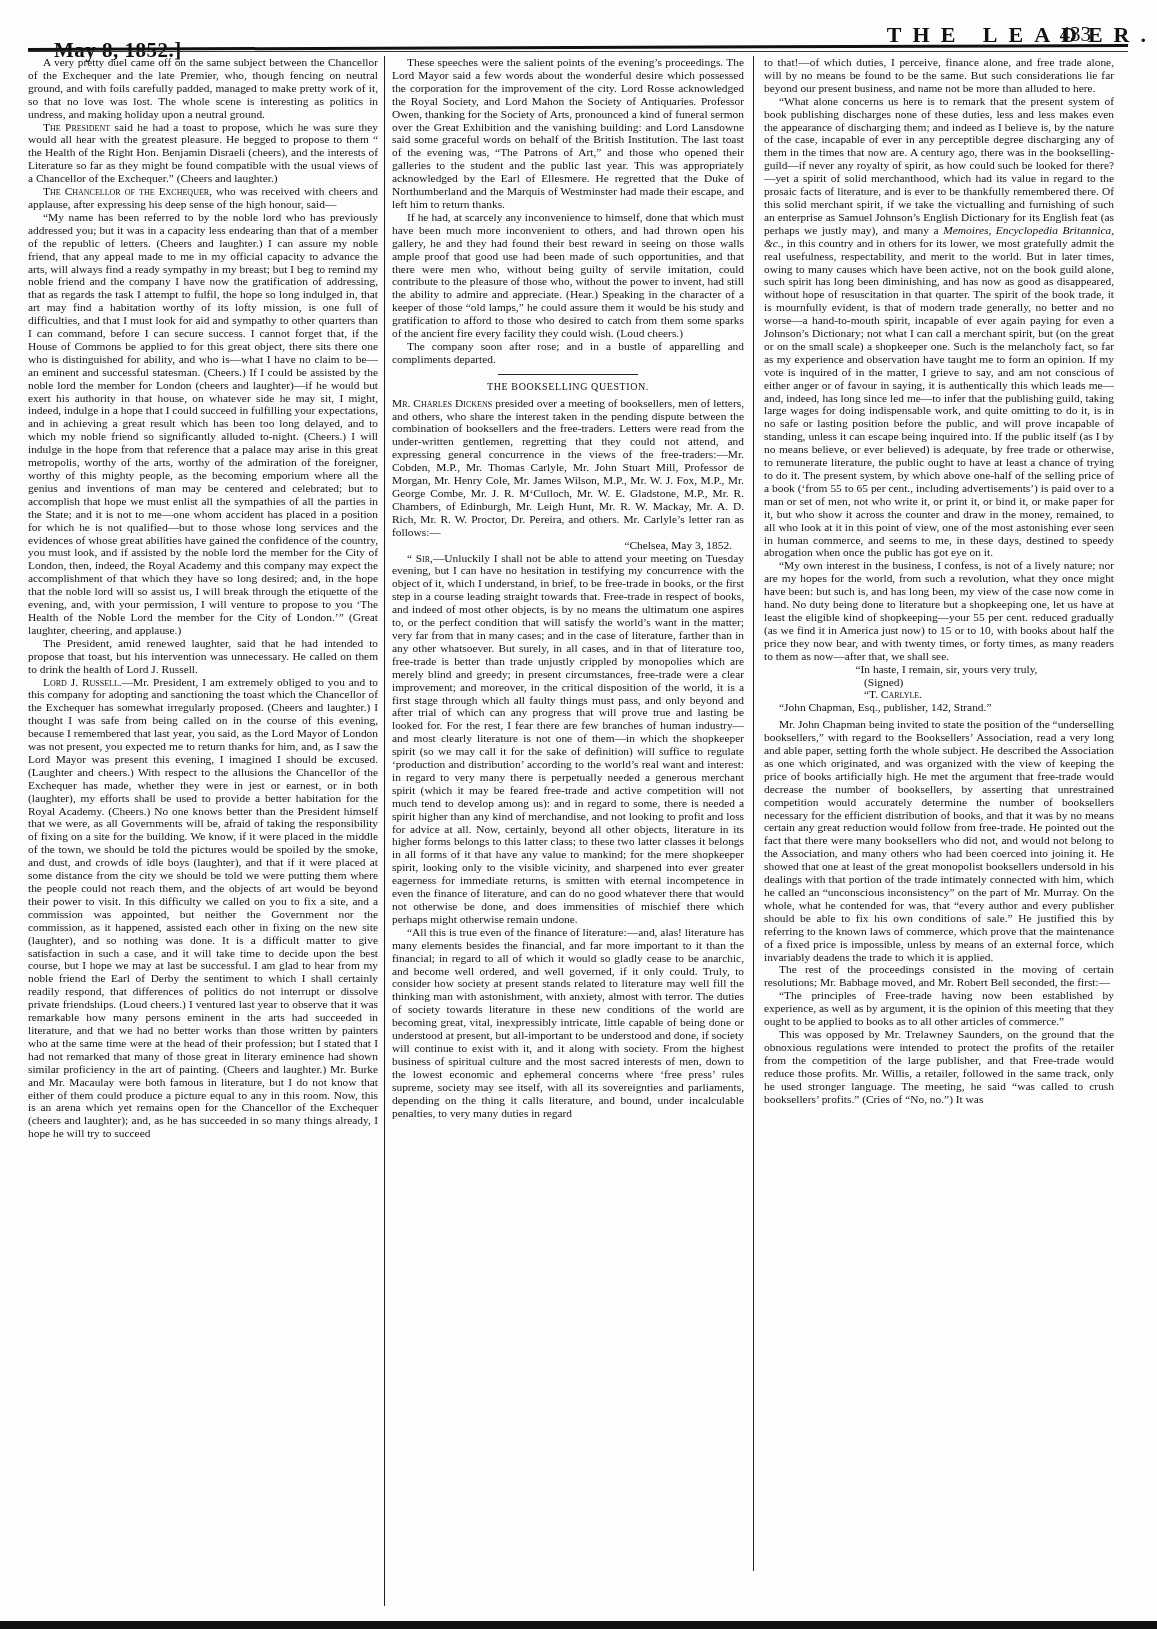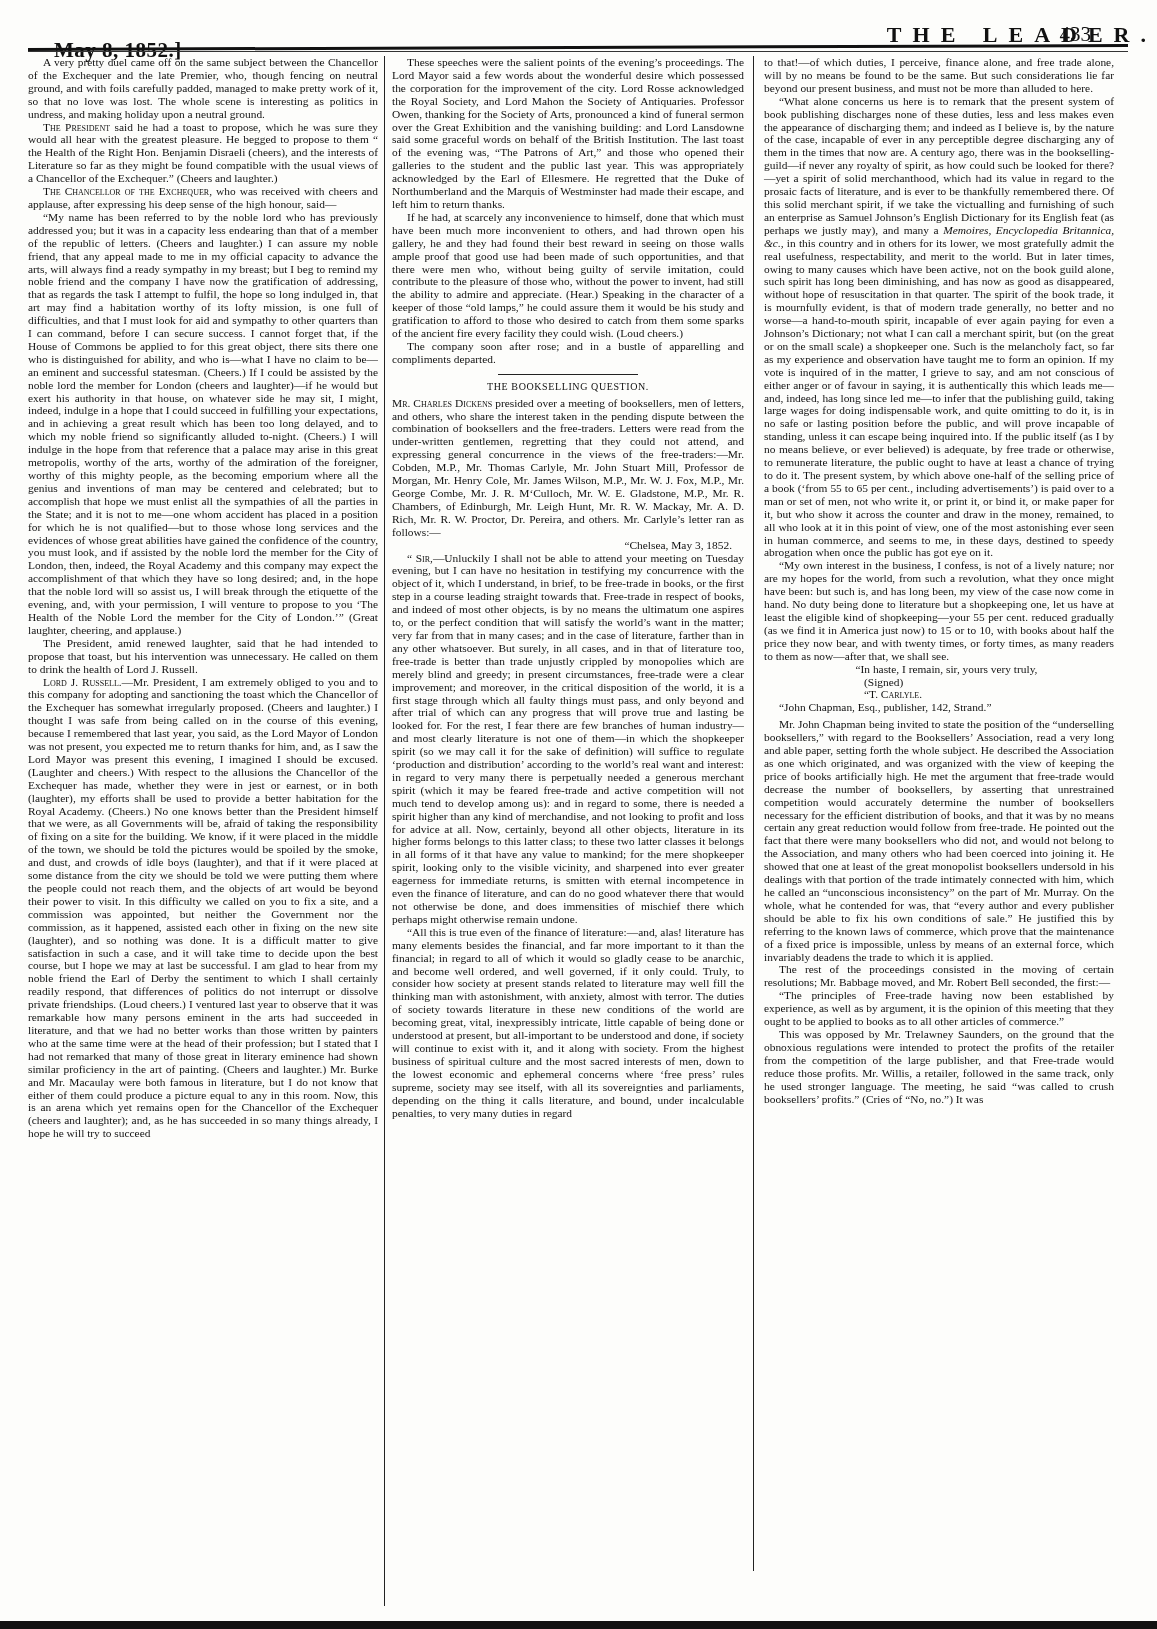--- a/index.html
+++ b/index.html
@@ -58,21 +58,21 @@
   <p>The company soon after rose; and in a bustle of apparelling and compliments departed.</p>
   <div class="section-rule"></div>
   <div class="section-title">THE BOOKSELLING QUESTION.</div>
   <p class="noind"><span class="sc">Mr. Charles Dickens</span><span> presided over a meeting of booksellers, men of letters, and others, who share the interest taken in the pending dispute between the combination of booksellers and the free-traders. Letters were read from the under-written gentlemen, regretting that they could not attend, and expressing general concurrence in the views of the free-traders:—Mr. Cobden, M.P., Mr. Thomas Carlyle, Mr. John Stuart Mill, Professor de Morgan, Mr. Henry Cole, Mr. James Wilson, M.P., Mr. W. J. Fox, M.P., Mr. George Combe, Mr. J. R. M‘Culloch, Mr. W. E. Gladstone, M.P., Mr. R. Chambers, of Edinburgh, Mr. Leigh Hunt, Mr. R. W. Mackay, Mr. A. D. Rich, Mr. R. W. Proctor, Dr. Pereira, and others. Mr. Carlyle’s letter ran as follows:—</span></p>
   <div class="dateline">“Chelsea, May 3, 1852.</div>
   <p><span class="sc">“ Sir,</span><span>—Unluckily I shall not be able to attend your meeting on Tuesday evening, but I can have no hesitation in testifying my concurrence with the object of it, which I understand, in brief, to be free-trade in books, or the first step in a course leading straight towards that. Free-trade in respect of books, and indeed of most other objects, is by no means the ultimatum one aspires to, or the perfect condition that will satisfy the world’s want in the matter; very far from that in many cases; and in the case of literature, farther than in any other whatsoever. But surely, in all cases, and in that of literature too, free-trade is better than trade unjustly crippled by monopolies which are merely blind and greedy; in present circumstances, free-trade were a clear improvement; and moreover, in the critical disposition of the world, it is a first stage through which all faulty things must pass, and only beyond and after trial of which can any progress that will prove true and lasting be looked for. For the rest, I fear there are few branches of human industry—and most clearly literature is not one of them—in which the shopkeeper spirit (so we may call it for the sake of definition) will suffice to regulate ‘production and distribution’ according to the world’s real want and interest: in regard to very many there is perpetually needed a generous merchant spirit (which it may be feared free-trade and active competition will not much tend to develop among us): and in regard to some, there is needed a spirit higher than any kind of merchandise, and not looking to profit and loss for advice at all. Now, certainly, beyond all other objects, literature in its higher forms belongs to this latter class; to these two latter classes it belongs in all forms of it that have any value to mankind; for the mere shopkeeper spirit, looking only to the visible vicinity, and sharpened into ever greater eagerness for immediate returns, is smitten with eternal incompetence in even the finance of literature, and can do no good whatever there that would not otherwise be done, and does immensities of mischief there which perhaps might otherwise remain undone.</span></p>
   <p>“All this is true even of the finance of literature:—and, alas! literature has many elements besides the financial, and far more important to it than the financial; in regard to all of which it would so gladly cease to be anarchic, and become well ordered, and well governed, if it only could. Truly, to consider how society at present stands related to literature may well fill the thinking man with astonishment, with anxiety, almost with terror. The duties of society towards literature in these new conditions of the world are becoming great, vital, inexpressibly intricate, little capable of being done or understood at present, but all-important to be understood and done, if society will continue to exist with it, and it along with society. From the highest business of spiritual culture and the most sacred interests of men, down to the lowest economic and ephemeral concerns where ‘free press’ rules supreme, society may see itself, with all its sovereignties and parliaments, depending on the thing it calls literature, and bound, under incalculable penalties, to very many duties in regard</p>
 </div>
 
 <div class="col col-3">
-  <p class="noind">to that!—of which duties, I perceive, finance alone, and free trade alone, will by no means be found to be the same. But such considerations lie far beyond our present business, and must not be more than alluded to here.</p>
+  <p class="noind">to that!—of which duties, I perceive, finance alone, and free trade alone, will by no means be found to be the same. But such considerations lie far beyond our present business, and name not be more than alluded to here.</p>
   <p><span>“What alone concerns us here is to remark that the present system of book publishing discharges none of these duties, less and less makes even the appearance of discharging them; and indeed as I believe is, by the nature of the case, incapable of ever in any perceptible degree discharging any of them in the times that now are. A century ago, there was in the bookselling-guild—if never any royalty of spirit, as how could such be looked for there?—yet a spirit of solid merchanthood, which had its value in regard to the prosaic facts of literature, and is ever to be thankfully remembered there. Of this solid merchant spirit, if we take the victualling and furnishing of such an enterprise as Samuel Johnson’s English Dictionary for its English feat (as perhaps we justly may), and many a </span><em>Memoires, Encyclopedia Britannica, &amp;c.,</em><span> in this country and in others for its lower, we most gratefully admit the real usefulness, respectability, and merit to the world. But in later times, owing to many causes which have been active, not on the book guild alone, such spirit has long been diminishing, and has now as good as disappeared, without hope of resuscitation in that quarter. The spirit of the book trade, it is mournfully evident, is that of modern trade generally, no better and no worse—a hand-to-mouth spirit, incapable of ever again paying for even a Johnson’s Dictionary; not what I can call a merchant spirit, but (on the great or on the small scale) a shopkeeper one. Such is the melancholy fact, so far as my experience and observation have taught me to form an opinion. If my vote is inquired of in the matter, I grieve to say, and am not conscious of either anger or of favour in saying, it is authentically this which leads me—and, indeed, has long since led me—to infer that the publishing guild, taking large wages for doing indispensable work, and quite omitting to do it, is in no safe or lasting position before the public, and will prove incapable of standing, unless it can escape being inquired into. If the public itself (as I by no means believe, or ever believed) is adequate, by free trade or otherwise, to remunerate literature, the public ought to have at least a chance of trying to do it. The present system, by which above one-half of the selling price of a book (‘from 55 to 65 per cent., including advertisements’) is paid over to a man or set of men, not who write it, or print it, or bind it, or make paper for it, but who show it across the counter and draw in the money, remained, to all who look at it in this point of view, one of the most astonishing ever seen in human commerce, and seems to me, in these days, destined to speedy abrogation when once the public has got eye on it.</span></p>
   <p>“My own interest in the business, I confess, is not of a lively nature; nor are my hopes for the world, from such a revolution, what they once might have been: but such is, and has long been, my view of the case now come in hand. No duty being done to literature but a shopkeeping one, let us have at least the eligible kind of shopkeeping—your 55 per cent. reduced gradually (as we find it in America just now) to 15 or to 10, with books about half the price they now bear, and with twenty times, or forty times, as many readers to them as now—after that, we shall see.</p>
   <p class="signoff">“In haste, I remain, sir, yours very truly,</p>
   <div class="signed">
     <span>(Signed)</span>
     <span class="sc">“T. Carlyle.</span>
   </div>
   <p class="address">“John Chapman, Esq., publisher, 142, Strand.”</p>
   <p style="margin-top:4px">Mr. John Chapman being invited to state the position of the “underselling booksellers,” with regard to the Booksellers’ Association, read a very long and able paper, setting forth the whole subject. He described the Association as one which originated, and was organized with the view of keeping the price of books artificially high. He met the argument that free-trade would decrease the number of booksellers, by asserting that unrestrained competition would accurately determine the number of booksellers necessary for the efficient distribution of books, and that it was by no means certain any great reduction would follow from free-trade. He pointed out the fact that there were many booksellers who did not, and would not belong to the Association, and many others who had been coerced into joining it. He showed that one at least of the great monopolist booksellers undersold in his dealings with that portion of the trade intimately connected with him, which he called an “unconscious inconsistency” on the part of Mr. Murray. On the whole, what he contended for was, that “every author and every publisher should be able to fix his own conditions of sale.” He justified this by referring to the known laws of commerce, which prove that the maintenance of a fixed price is impossible, unless by means of an external force, which invariably deadens the trade to which it is applied.</p>
   <p>The rest of the proceedings consisted in the moving of certain resolutions; Mr. Babbage moved, and Mr. Robert Bell seconded, the first:—</p>

